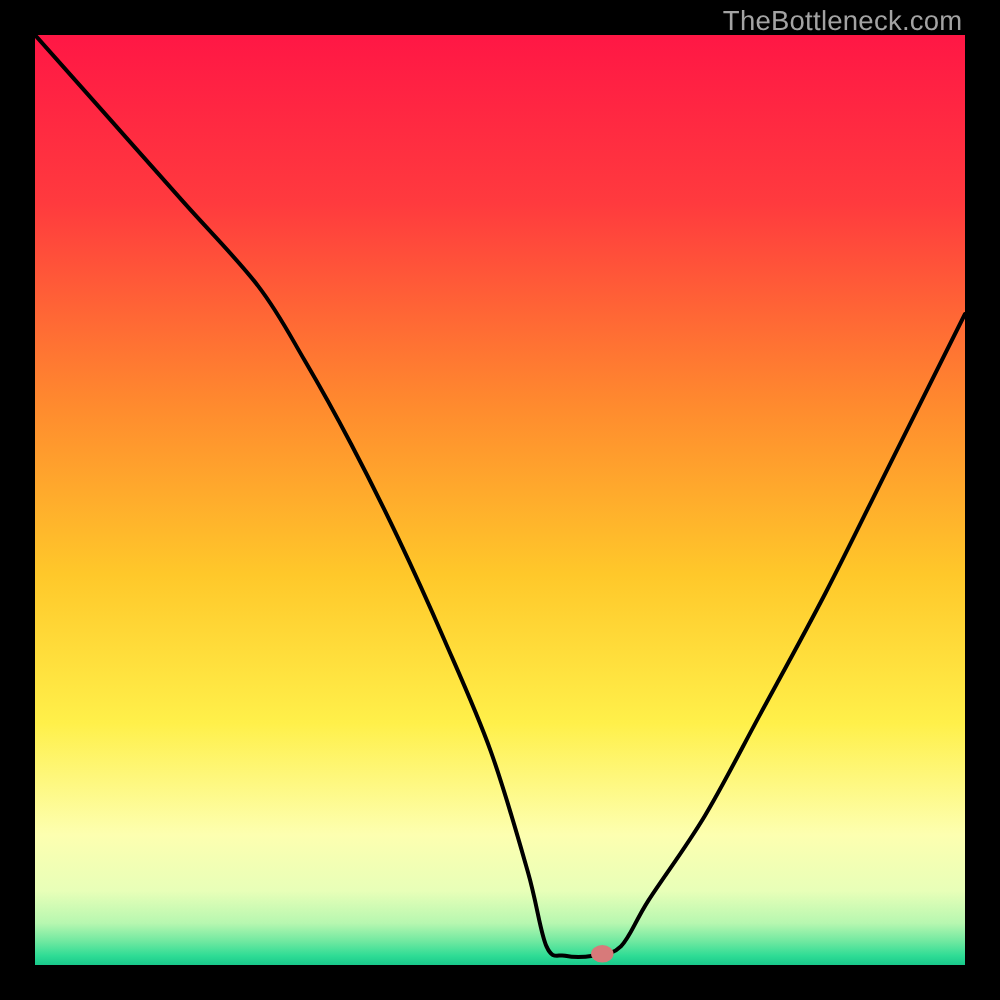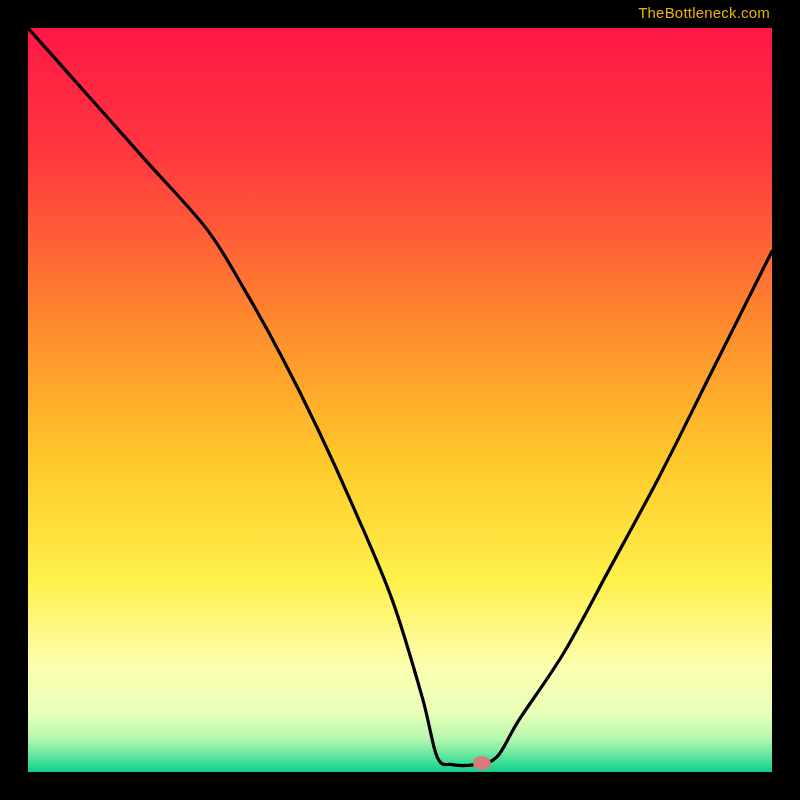--- a/index.html
+++ b/index.html
@@ -26,22 +26,22 @@
     overflow: hidden;
   }
   .gradient {
     position: absolute;
     inset: 0;
   }
   .watermark {
     position: absolute;
     top: 4px;
     right: 30px;
-    color: #eab308;
-    font-size: 15px;
+    color: #a3a3a3;
+    font-size: 22px;
     letter-spacing: 0.2px;
     user-select: none;
   }
   svg { display: block; }
 </style>
 </head>
 <body>
 
 <div class="frame">
 

